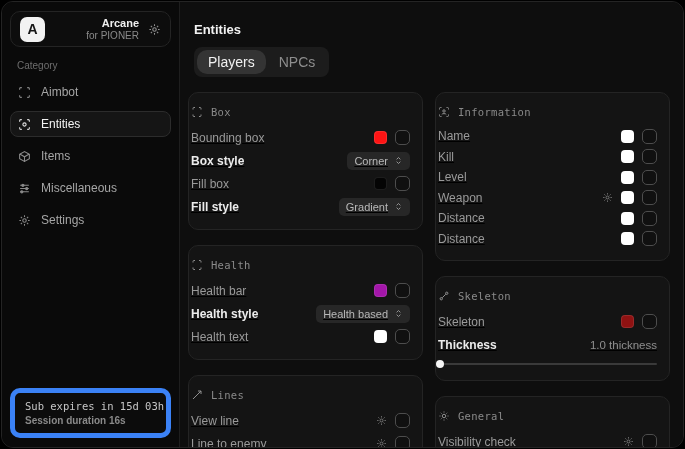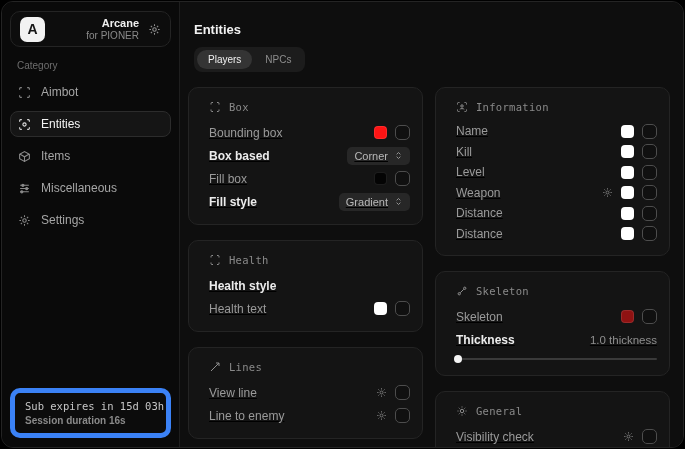--- a/index.html
+++ b/index.html
@@ -31,27 +31,27 @@
     padding:7px 10px; background:#0c0c0c; }
   .sub-line{ font-family:"DejaVu Sans Mono", monospace; font-size:10.5px; color:#c7c7c7;
     white-space:nowrap; margin-bottom:3px; }
   .session-line{ font-size:10px; color:#8a8a8a; font-weight:bold; }
 
   
   .main{ flex:1; background:#0e0e0e; padding:14px 13px 12px 8px; display:flex; flex-direction:column; }
   .page-title{ color:#f2f2f2; font-size:13px; font-weight:bold; margin:6px 0 10px 6px; }
   .tabs{ display:inline-flex; align-self:flex-start; background:#1c1c1c; border-radius:8px;
     padding:3px; margin-left:6px; gap:2px; }
-  .tab{ border:none; background:transparent; color:#8d8d8d; font-size:10px;
+  .tab{ border:none; background:transparent; color:#8d8d8d; font-size:14px;
     padding:4px 11px; border-radius:10px; cursor:pointer; font-family:inherit; }
   .tab.active{ background:#343434; color:#f0f0f0; }
   .columns{ display:flex; gap:12px; margin-top:15px; }
   .col{ flex:1; display:flex; flex-direction:column; gap:15px; }
 
-  .panel{ background:#141414; border:1px solid #242424; border-radius:10px; padding:9px 12px 11px 20px; }
+  .panel{ background:#141414; border:1px solid #242424; border-radius:10px; padding:9px 12px 11px 2px; }
   .panel-header{ display:flex; align-items:center; gap:8px; height:20px; margin-bottom:4px; }
   .panel-title{ font-family:"DejaVu Sans Mono", monospace; font-size:10.5px; color:#8a8a8a;
     letter-spacing:0.3px; }
   .row{ display:flex; align-items:center; justify-content:space-between; height:23px;text-decoration:underline; }
   .panel-info .row{ height:20.5px; }
   .row-label{ color:#9a9a9a; font-size:12px; }
   .row-label.strong{ color:#ececec; font-weight:600; }
   .row-controls{ display:flex; align-items:center; gap:8px; }
   .swatch{ width:13px; height:13px; border-radius:4px; border:1px solid rgba(255,255,255,0.10);
     cursor:pointer; }
@@ -171,21 +171,21 @@
             <span class="panel-title">Box</span>
           </header>
           <div class="row">
             <span class="row-label">Bounding box</span>
             <span class="row-controls">
               <span class="swatch" style="background: rgb(254, 20, 20);"></span>
               <span class="checkbox"></span>
             </span>
           </div>
           <div class="row">
-            <span class="row-label strong">Box based</span>
+            <span class="row-label strong">Box style</span>
             <button class="dropdown">
               <span>Corner</span>
               <span class="icon">
                 <svg width="9" height="9" viewBox="0 0 24 24" fill="none" stroke="currentColor" stroke-width="2.5">
                     <path d="M7 9l5-5 5 5M7 15l5 5 5-5"></path>
                   </svg>
               </span>
             </button>
           </div>
           <div class="row">
@@ -211,21 +211,36 @@
         <section class="panel">
           <header class="panel-header">
             <span class="icon">
               <svg width="12" height="12" viewBox="0 0 24 24" fill="none" stroke="currentColor" stroke-width="2">
                   <path d="M8 3H6a2 2 0 0 0-2 2v2M16 3h2a2 2 0 0 1 2 2v2M20 17v2a2 2 0 0 1-2 2h-2M4 17v2a2 2 0 0 0 2 2h2"></path>
                 </svg>
             </span>
             <span class="panel-title">Health</span>
           </header>
           <div class="row">
+            <span class="row-label">Health bar</span>
+            <span class="row-controls">
+              <span class="swatch" style="background: rgb(163, 22, 169);"></span>
+              <span class="checkbox"></span>
+            </span>
+          </div>
+          <div class="row">
             <span class="row-label strong">Health style</span>
+            <button class="dropdown">
+              <span>Health based</span>
+              <span class="icon">
+                <svg width="9" height="9" viewBox="0 0 24 24" fill="none" stroke="currentColor" stroke-width="2.5">
+                    <path d="M7 9l5-5 5 5M7 15l5 5 5-5"></path>
+                  </svg>
+              </span>
+            </button>
           </div>
           <div class="row">
             <span class="row-label">Health text</span>
             <span class="row-controls">
               <span class="swatch" style="background: rgb(255, 255, 255);"></span>
               <span class="checkbox"></span>
             </span>
           </div>
         </section>
 

